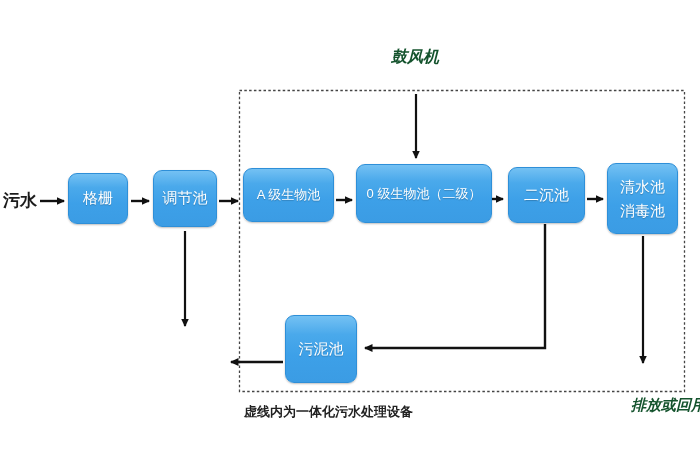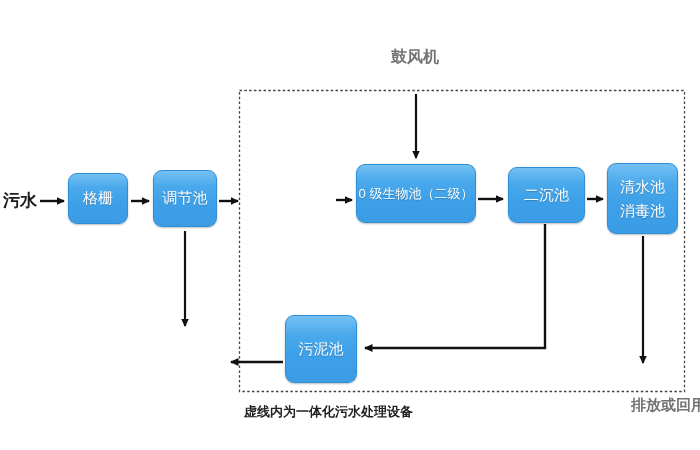--- a/index.html
+++ b/index.html
@@ -22,21 +22,21 @@
     color:#ffffff;
     text-shadow:0 1px 1px rgba(0,0,0,0.22);
     font-size:15px;
     white-space:nowrap;
     box-sizing:border-box;
   }
   .node.small-label{font-size:13px;}
   .node.two-line{line-height:1.55;}
   .flow-label{position:absolute;white-space:nowrap;}
   .black-label{color:#1b1b1b;font-weight:bold;font-size:17px;font-family:Liberation Mono, monospace;}
-  .blue-label{color:#737373;font-weight:bold;}
+  .blue-label{color:#14532d;font-weight:bold;font-style:italic;}
   .note-label{color:#222222;font-weight:bold;font-size:13px;}
 </style>
 </head>
 <body>
 
 <div id="canvas">
 
   <svg id="arrow-layer" viewBox="0 0 700 450" xmlns="http://www.w3.org/2000/svg">
     <defs>
       <marker id="arw" markerWidth="9" markerHeight="8" refX="7.5" refY="4" orient="auto" markerUnits="userSpaceOnUse">
@@ -69,22 +69,25 @@
   <div class="flow-label blue-label" style="left:611px;top:396px;font-size:15px;margin-left:20px;">排放或回用</div>
 
   <div class="node" style="left:68px;top:173px;width:60px;height:51px;">
     <span>格栅</span>
   </div>
 
   <div class="node" style="left:153px;top:170px;width:64px;height:57px;">
     <span>调节池</span>
   </div>
 
+  <div class="node small-label" style="left:243px;top:168px;width:91px;height:54px;">
+    <span>A 级生物池</span>
+  </div>
 
-  <div class="node small-label" style="left:356px;top:164px;width:120px;height:59px;">
+  <div class="node small-label" style="left:356px;top:164px;width:136px;height:59px;">
     <span>0 级生物池（二级）</span>
   </div>
 
   <div class="node" style="left:508px;top:167px;width:77px;height:56px;">
     <span>二沉池</span>
   </div>
 
   <div class="node two-line" style="left:607px;top:163px;width:71px;height:71px;">
     <span>清水池</span>
     <span>消毒池</span>

